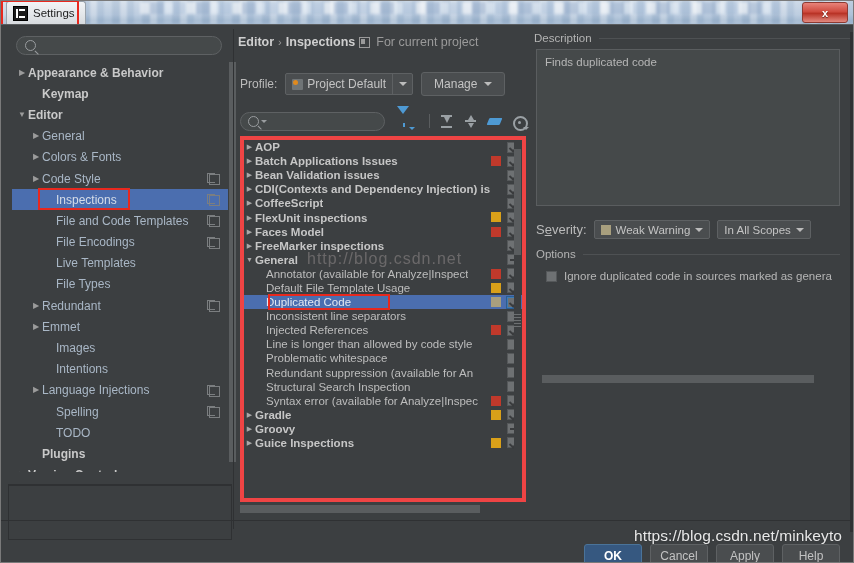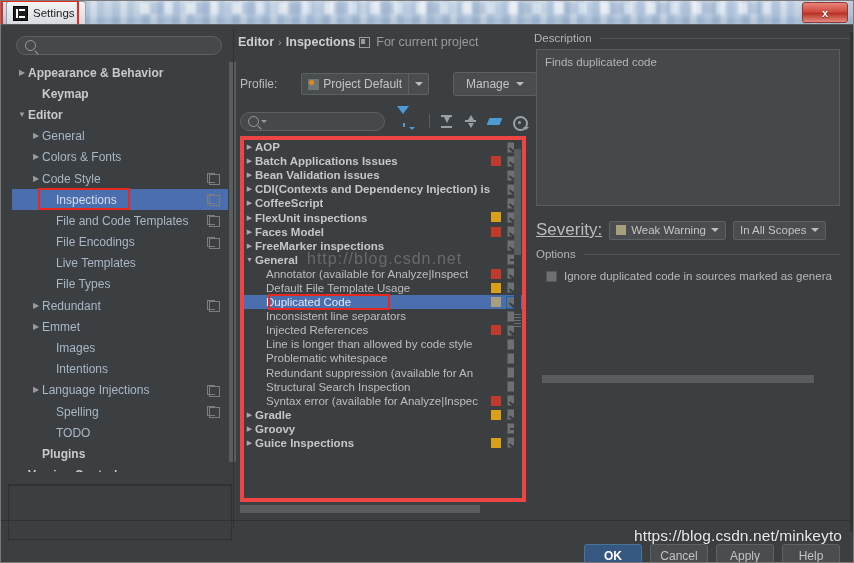--- a/index.html
+++ b/index.html
@@ -136,21 +136,21 @@
     display:flex;align-items:center;gap:4px;white-space:nowrap;
   }
   .breadcrumb .bc-strong{font-weight:bold;color:#cfcfcf;}
   .breadcrumb .bc-sep{color:#9a9a9a;font-size:11px;}
   .bc-proj-icon{
     display:inline-block;width:9px;height:9px;border:1px solid #9a9a9a;position:relative;margin-right:2px;
   }
   .bc-proj-icon:after{content:"";position:absolute;left:1px;top:1px;width:4px;height:5px;background:#9a9a9a;}
   .breadcrumb .bc-dim{color:#9a9a9a;}
 
-  .profilerow{position:absolute;left:2px;top:40px;display:flex;align-items:center;gap:24px;text-align:center;}
+  .profilerow{position:absolute;left:2px;top:40px;display:flex;align-items:center;gap:8px;text-align:center;}
   .plabel{font-size:12px;color:#bbb;}
   .combo{
     height:22px;display:flex;align-items:center;
     background:#4a4d4f;border:1px solid #5e6163;border-radius:2px;box-sizing:border-box;
   }
   .combo .ctext{padding:0 6px;display:flex;align-items:center;gap:4px;white-space:nowrap;color:#c4c4c4;}
   .combo .cbtn{
     width:19px;height:20px;border-left:1px solid #5e6163;
     display:flex;align-items:center;justify-content:center;
   }
@@ -232,21 +232,21 @@
   
   .right{position:absolute;left:534px;top:7px;width:316px;height:500px;}
   .grouphdr{display:flex;align-items:center;gap:7px;color:#b4b4b4;font-size:11.5px;}
   .grouphdr .line{flex:1;height:1px;background:#4e5153;}
   .descbox{
     position:absolute;left:2px;top:17px;width:304px;height:157px;
     background:#45494a;border:1px solid #5a5d5f;box-sizing:border-box;
     padding:6px 8px;color:#b6b6b6;font-size:11.5px;
   }
   .sevrow{position:absolute;left:2px;top:188px;display:flex;align-items:center;gap:7px;}
-  .sevlabel{font-size:17px;color:#bbb;text-decoration:underline;}
+  .sevlabel{font-size:13px;color:#bbb;}
   .sevlabel u{text-decoration:underline;}
   .sevcombo{
     height:19px;background:#4a4d4f;border:1px solid #5e6163;border-radius:2px;
     display:flex;align-items:center;gap:5px;padding:0 6px;box-sizing:border-box;color:#c4c4c4;font-size:11.5px;
   }
   .sevswatch{width:10px;height:10px;background:#a89f7e;}
   .opthdr{position:absolute;left:2px;top:216px;width:304px;}
   .optrow{
     position:absolute;left:12px;top:238px;display:flex;align-items:flex-start;gap:7px;
     font-size:11.5px;color:#b6b6b6;white-space:nowrap;overflow:hidden;width:300px;

